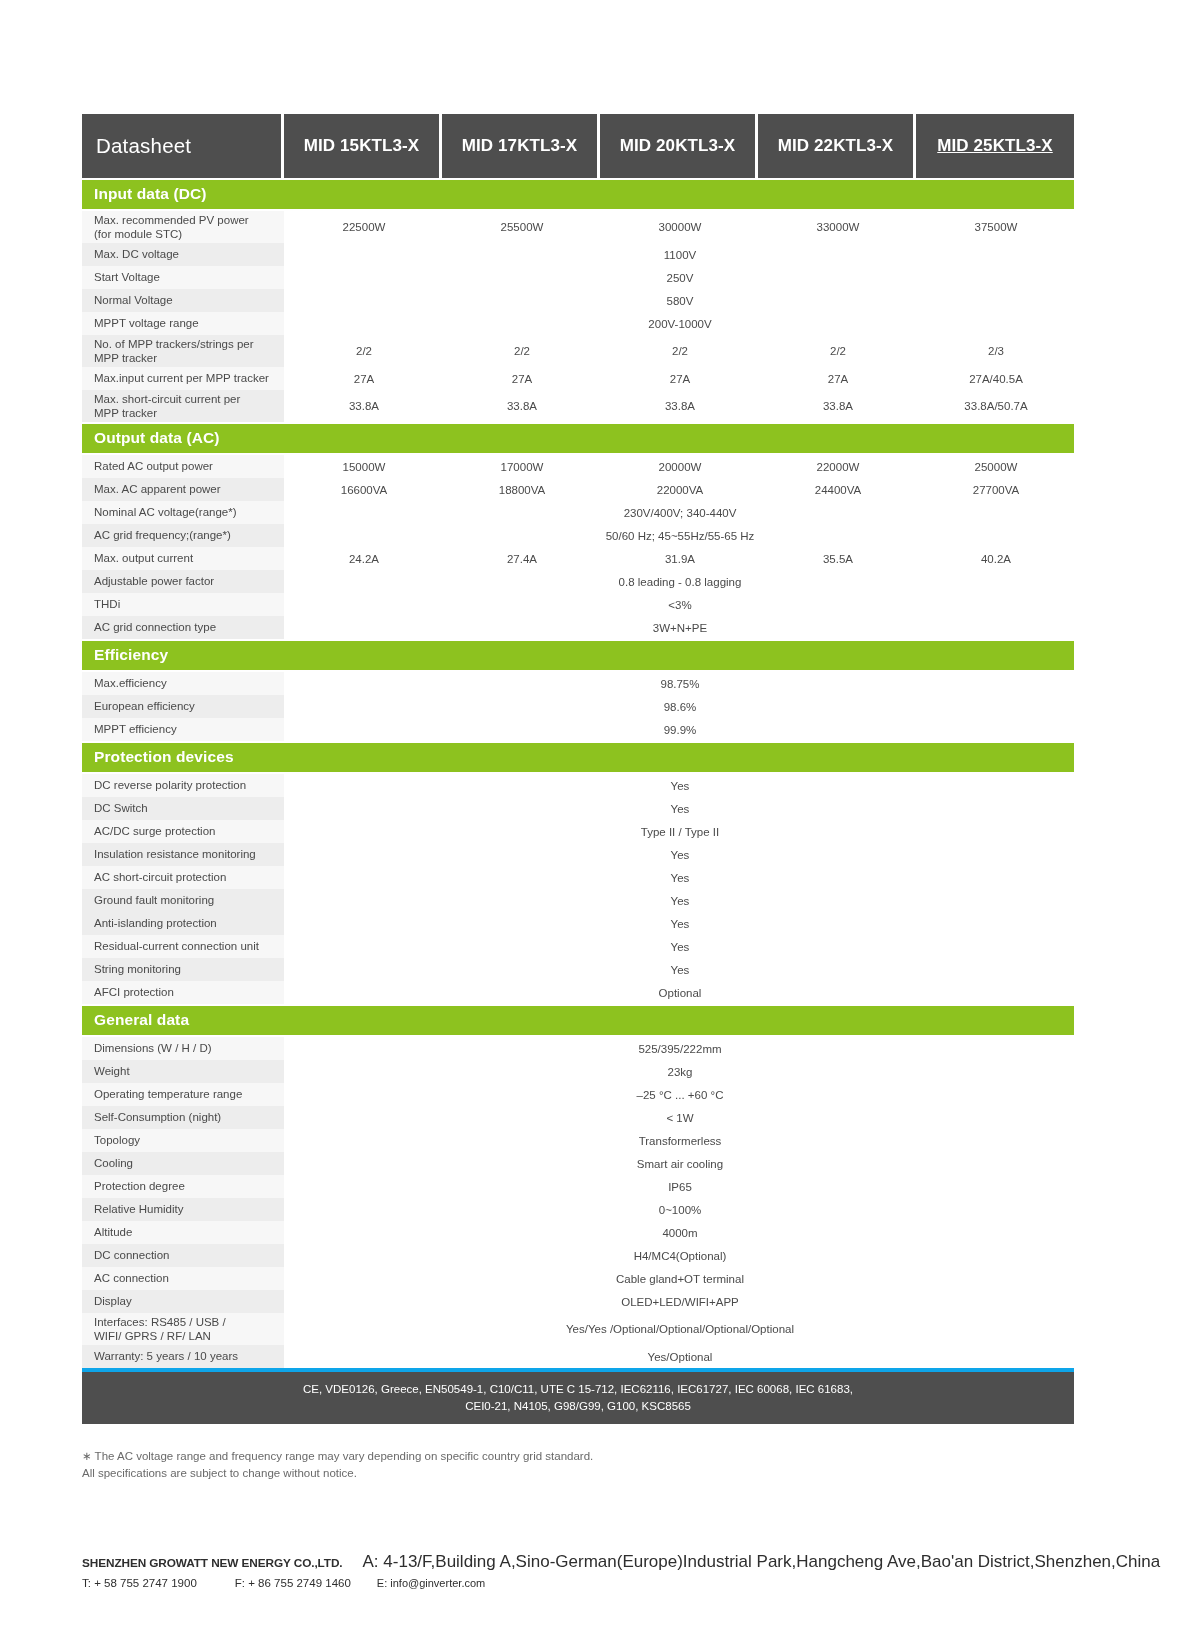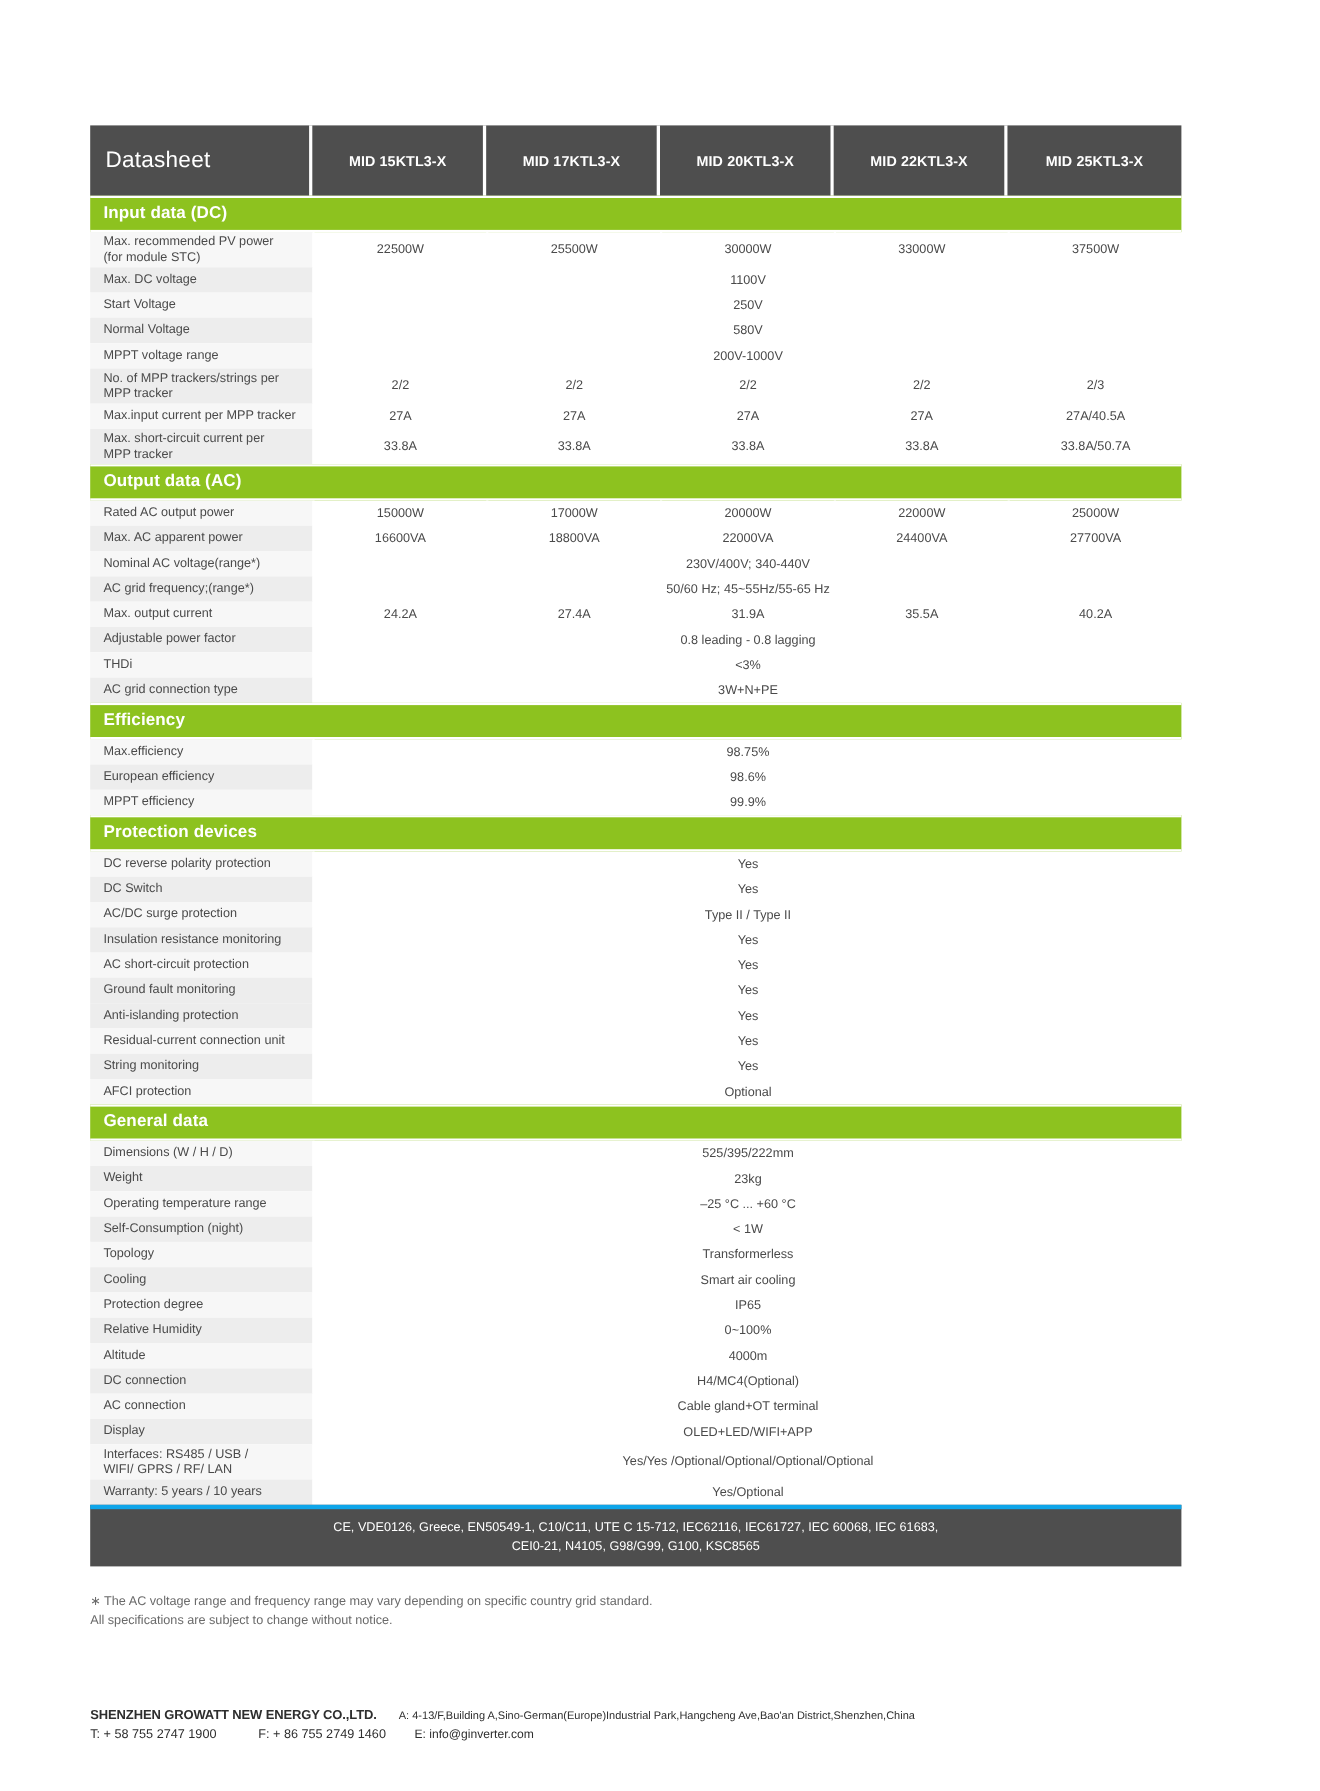--- a/index.html
+++ b/index.html
@@ -40,28 +40,28 @@
     letter-spacing: 0.2px;
     padding: 14px 0 14px 14px;
     height: 36px;
     vertical-align: middle;
     border-right: 3px solid #ffffff;
     margin-top: 15px;
   }
   .hdr-model {
     background: #4e4e4e;
     color: #ffffff;
-    font-size: 13px;
+    font-size: 17px;
     font-weight: bold;
     text-align: center;
     vertical-align: middle;
     letter-spacing: 0.1px;
     border-right: 3px solid #ffffff;
   }
-  .hdr-model.last { border-right: none; }
+  .hdr-model.last { border-right: none; text-decoration: underline; }
 
   
   .band td {
     background: #8dc21f;
     color: #ffffff;
     font-size: 15.5px;
     font-weight: bold;
     padding: 5px 0 6px 12px;
     letter-spacing: 0.1px;
     border-top: 2px solid #ffffff;
@@ -126,21 +126,21 @@
     font-size: 11.5px;
     color: #2e2e2e;
   }
   .company .line1 { white-space: nowrap; }
   .company .line2 { white-space: nowrap; margin-top: 5px; }
   .company .name {
     font-weight: bold;
     font-size: 11.8px;
     letter-spacing: -0.1px;
   }
-  .company .addr { margin-left: 20px; font-size: 10px; }
+  .company .addr { margin-left: 20px; font-size: 17px; }
   .company .tel  { display: inline-block; }
   .company .fax  { display: inline-block; margin-left: 38px; }
   .company .mail { display: inline-block; margin-left: 26px; font-size: 11px; }
 </style>
 </head>
 <body>
 
 <div class="page">
   <table class="ds">
     <colgroup>

